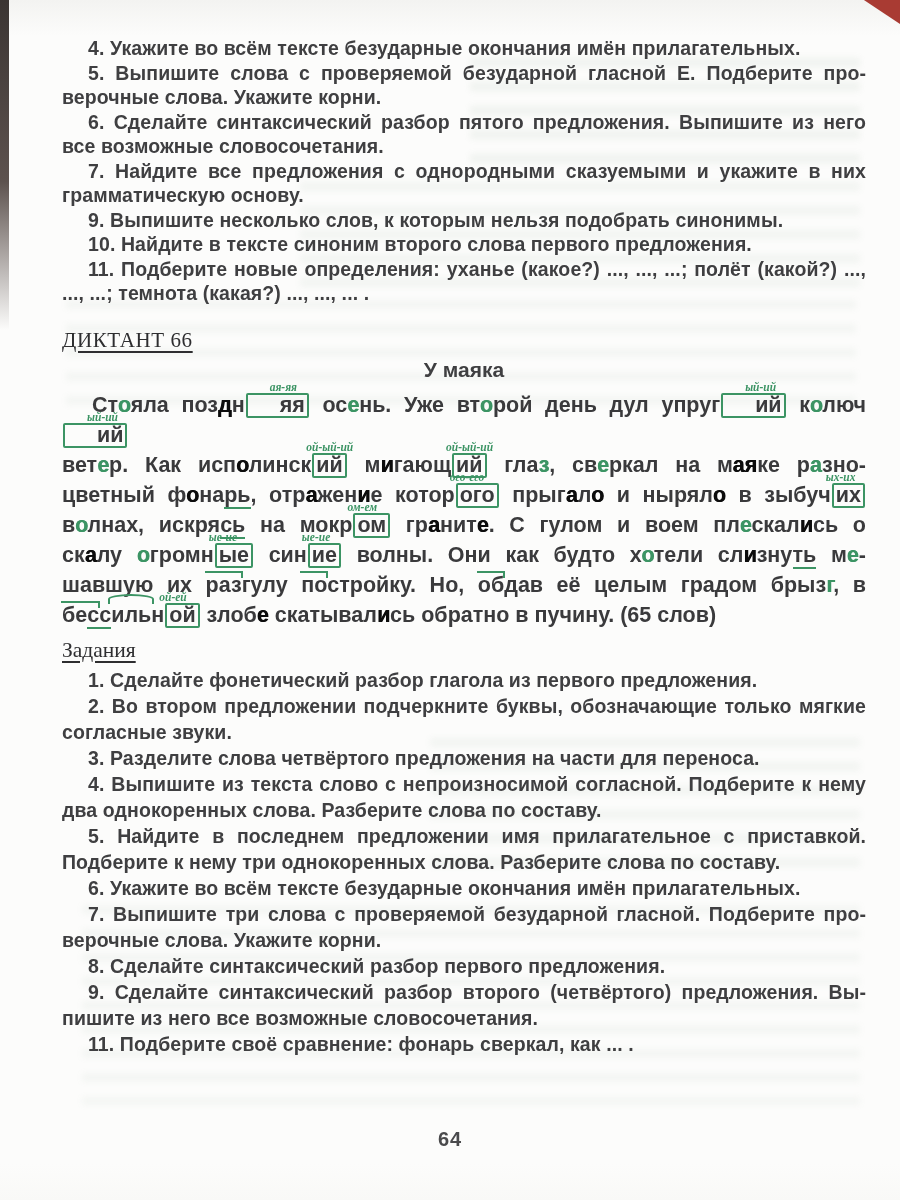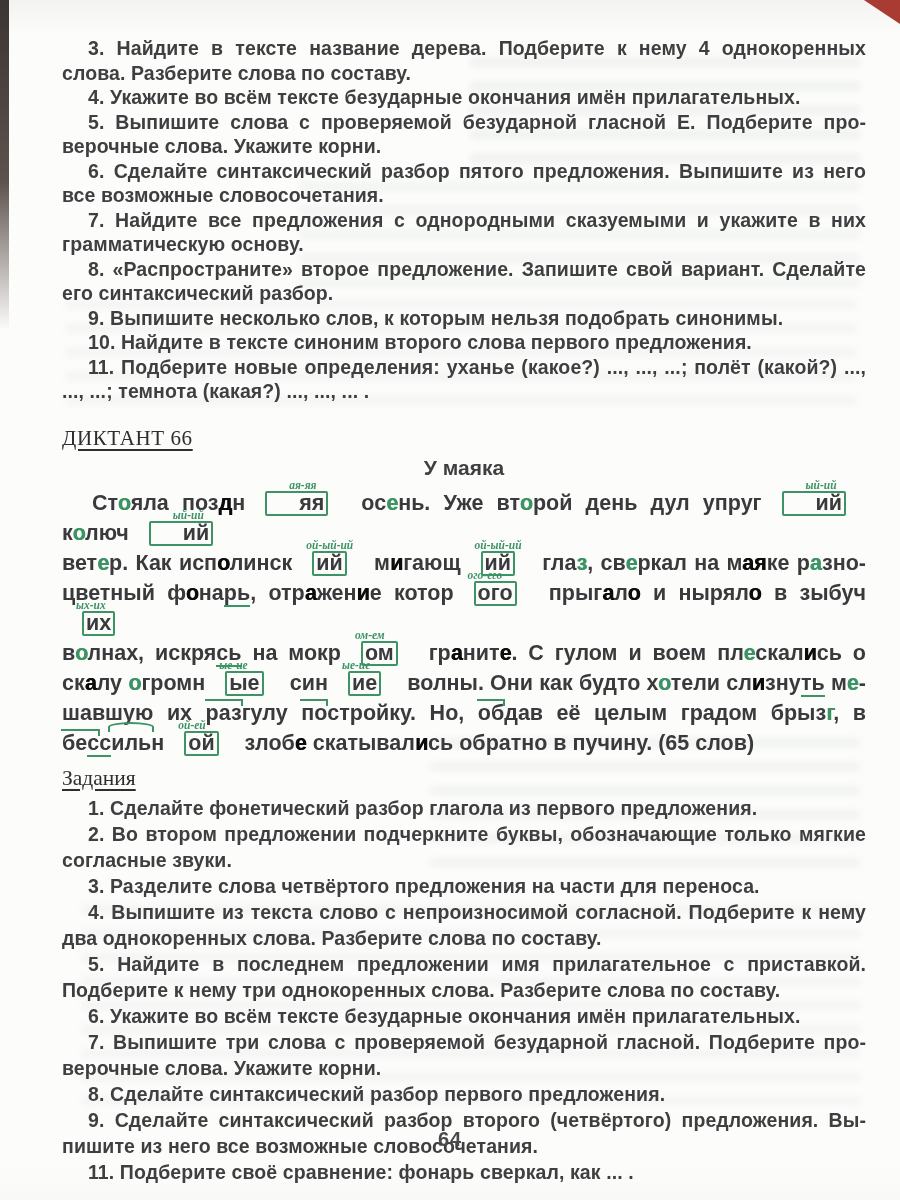--- a/index.html
+++ b/index.html
@@ -64,21 +64,21 @@
   .dline{line-height:30px;text-align:justify;text-align-last:justify;}
   .dline.first{text-indent:30px;}
   .dline.last{text-align-last:left;}
 
   .dline .g{color:var(--green);text-shadow:.5px 0 0 currentColor;}
   .dline .b{color:var(--ink-dark);text-shadow:.5px 0 0 currentColor;}
   .dline .u{border-bottom:2px solid var(--green);}
   .dline .box{
     display:inline-block;position:relative;line-height:1.0;
     border:2px solid var(--green);border-radius:2px;
-    padding:0 2px;margin:0 20px;vertical-align:baseline;
+    padding:0 2px;margin:0 1px;vertical-align:baseline;
   }
   .dline .box::before{
     content:attr(data-l);
     position:absolute;left:-8px;top:-13px;
     font-family:"Liberation Serif",serif;font-style:italic;font-weight:bold;
     font-size:11.5px;line-height:1;color:var(--green);white-space:nowrap;
   }
   .dline .pre{position:relative;}
   .dline .pre::before{
     content:"";position:absolute;left:-1px;right:-1px;top:-2px;height:2px;
@@ -116,26 +116,24 @@
 
   <div class="ghost ghost1"></div>
   <div class="ghost ghost2"></div>
   <div class="ghost ghost3"></div>
   <div class="ghost ghost4"></div>
   <div class="ghost ghost5"></div>
 
   <div class="content">
 
     <div class="tasklist1">
-        <p class="task">3. Найдите в тексте название дерева. Подберите к нему 4 однокоренных слова. Разберите слова по составу.</p>
         <p class="task">4. Укажите во всём тексте безударные окончания имён прилагательных.</p>
         <p class="task">5. Выпишите слова с проверяемой безударной гласной Е. Подберите про­верочные слова. Укажите корни.</p>
         <p class="task">6. Сделайте синтаксический разбор пятого предложения. Выпишите из него все возможные словосочетания.</p>
         <p class="task">7. Найдите все предложения с однородными сказуемыми и укажите в них грамматическую основу.</p>
-        <p class="task">8. «Распространите» второе предложение. Запишите свой вариант. Сде­лайте его синтаксический разбор.</p>
         <p class="task">9. Выпишите несколько слов, к которым нельзя подобрать синонимы.</p>
         <p class="task">10. Найдите в тексте синоним второго слова первого предложения.</p>
         <p class="task">11. Подберите новые определения: уханье (какое?) ..., ..., ...; полёт (какой?) ..., ..., ...; темнота (какая?) ..., ..., ... .</p>
       </div>
 
     <div class="dictant-heading">ДИКТАНТ 66</div>
 
     <div class="dictant-title">У маяка</div>
 
     <div class="dict">

